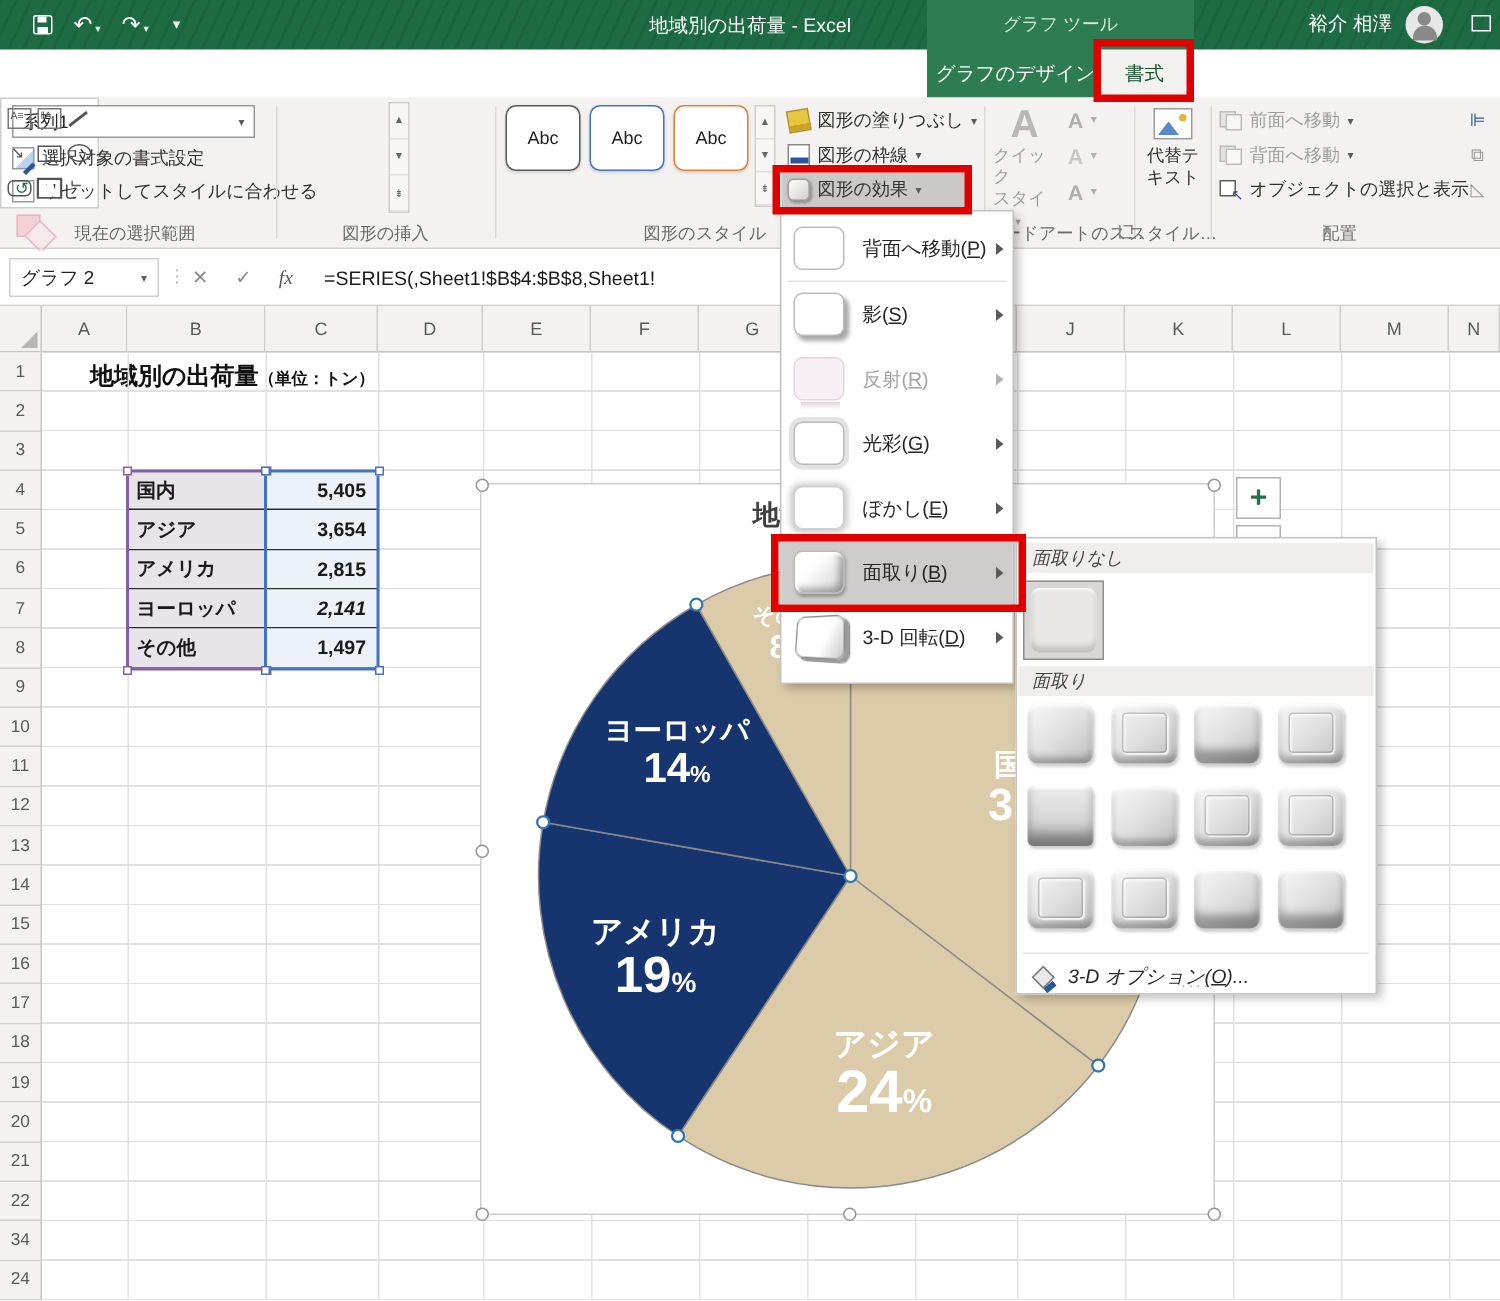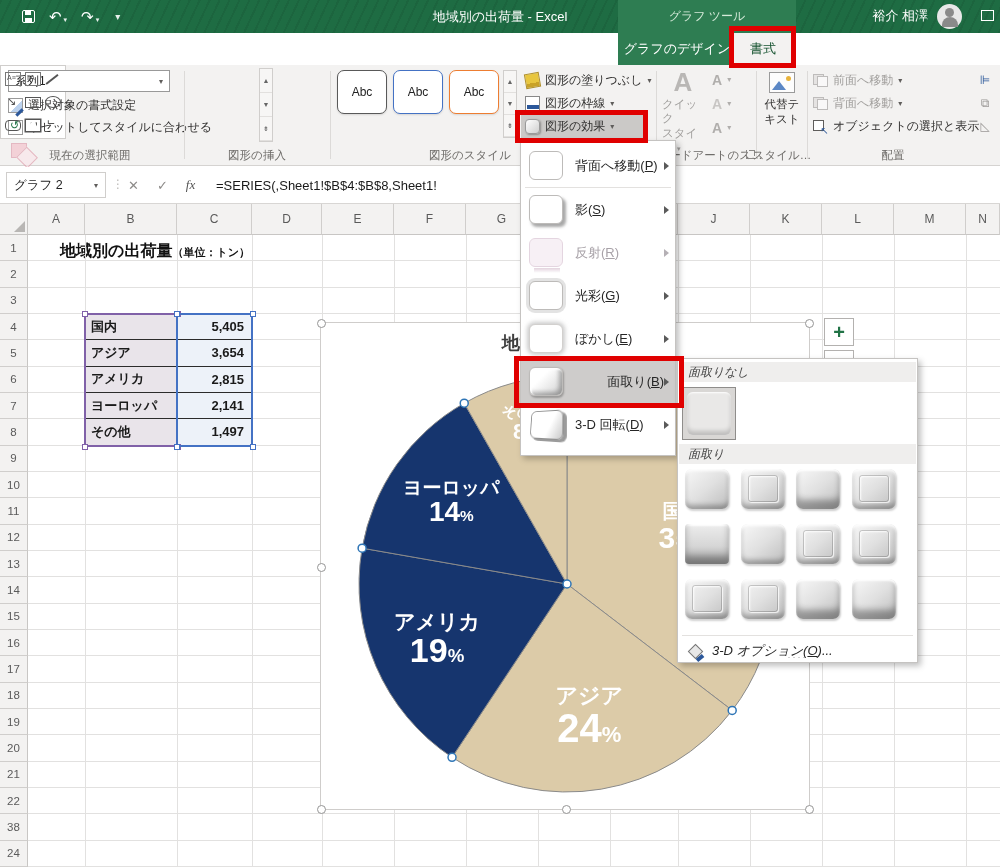--- a/index.html
+++ b/index.html
@@ -130,21 +130,21 @@
   .chart-title{position:absolute;left:0;top:8px;width:100%;text-align:center;font-size:18px;font-weight:bold;color:#3f3f3f;}
   .pie-label{position:absolute;transform:translate(-50%,-50%);text-align:center;color:#fff;font-weight:bold;line-height:1.05;white-space:nowrap;}
   .pie-label .pct-sym{font-size:.55em;}
   .chart-plus{left:824px;top:318px;width:30px;height:28px;background:#fff;border:1px solid #b3b1af;color:#217346;
               font-size:20px;font-weight:bold;display:flex;align-items:center;justify-content:center;line-height:1;}
   .chart-brush-sliver{left:824px;top:350px;width:30px;height:10px;background:#fff;border:1px solid #b3b1af;border-bottom:none;}
 
   
   .menu{left:520px;top:140px;width:156px;height:316px;background:#fff;border:1px solid #c5c3c1;box-shadow:3px 3px 6px rgba(0,0,0,.25);padding-top:3px;}
   .menu-item{position:relative;height:43px;display:flex;align-items:center;gap:0;padding:0 6px 0 8px;font-size:13px;color:#262626;}
-  .menu-item.hl{background:#cecccb;text-align:right;}
+  .menu-item.hl{background:#cecccb;}
   .menu-item.disabled{color:#a8a2a8;}
   .menu-item .lbl{flex:1;margin-left:12px;white-space:nowrap;}
   .menu-item .key{text-decoration:underline;}
   .menu-arrow{width:0;height:0;border-left:5px solid #5a5a5a;border-top:4px solid transparent;border-bottom:4px solid transparent;}
   .disabled .menu-arrow{border-left-color:#b5b0b5;}
   .menu-sep{height:1px;background:#e3e1df;margin:0 4px;}
   .fx-ic{width:34px;height:29px;border:1px solid #bdbbb9;border-radius:6px;background:#fff;flex:none;position:relative;}
   .fx-standard{}
   .fx-shadow{box-shadow:2.5px 3px 3px rgba(110,110,110,.6);}
   .fx-reflection{background:#f5ecf2;border-color:#dcc8d6;opacity:.75;}
@@ -388,21 +388,21 @@
       <div class="rowhead" style="top: 346.96px; height: 26.33px;">13</div>
       <div class="rowhead" style="top: 373.29px; height: 26.33px;">14</div>
       <div class="rowhead" style="top: 399.62px; height: 26.33px;">15</div>
       <div class="rowhead" style="top: 425.95px; height: 26.33px;">16</div>
       <div class="rowhead" style="top: 452.28px; height: 26.33px;">17</div>
       <div class="rowhead" style="top: 478.61px; height: 26.33px;">18</div>
       <div class="rowhead" style="top: 504.94px; height: 26.33px;">19</div>
       <div class="rowhead" style="top: 531.27px; height: 26.33px;">20</div>
       <div class="rowhead" style="top: 557.6px; height: 26.33px;">21</div>
       <div class="rowhead" style="top: 583.93px; height: 26.33px;">22</div>
-      <div class="rowhead" style="top: 610.26px; height: 26.33px;">38</div>
+      <div class="rowhead" style="top: 610.26px; height: 26.33px;">34</div>
       <div class="rowhead" style="top: 636.59px; height: 26.33px;">24</div>
       <div class="vline" style="left: 85px; top: 31px; height: 632px;"></div>
       <div class="vline" style="left: 177px; top: 31px; height: 632px;"></div>
       <div class="vline" style="left: 252px; top: 31px; height: 632px;"></div>
       <div class="vline" style="left: 322px; top: 31px; height: 632px;"></div>
       <div class="vline" style="left: 394px; top: 31px; height: 632px;"></div>
       <div class="vline" style="left: 466px; top: 31px; height: 632px;"></div>
       <div class="vline" style="left: 538px; top: 31px; height: 632px;"></div>
       <div class="vline" style="left: 610px; top: 31px; height: 632px;"></div>
       <div class="vline" style="left: 678px; top: 31px; height: 632px;"></div>
@@ -410,21 +410,21 @@
       <div class="vline" style="left: 822px; top: 31px; height: 632px;"></div>
       <div class="vline" style="left: 894px; top: 31px; height: 632px;"></div>
       <div class="vline" style="left: 966px; top: 31px; height: 632px;"></div>
       <div class="cellB" style="top: 109.99px;">国内</div>
       <div class="cellC" style="top: 109.99px;">5,405</div>
       <div class="cellB" style="top: 136.32px;">アジア</div>
       <div class="cellC" style="top: 136.32px;">3,654</div>
       <div class="cellB" style="top: 162.65px;">アメリカ</div>
       <div class="cellC" style="top: 162.65px;">2,815</div>
       <div class="cellB" style="top: 188.98px;">ヨーロッパ</div>
-      <div class="cellC" style="top: 188.98px;">2,141</div>
+      <div class="cellC" style="top: 188.98px; font-style: italic;">2,141</div>
       <div class="cellB" style="top: 215.31px;">その他</div>
       <div class="cellC" style="top: 215.31px;">1,497</div>
       <div class="range-box range-purple" style="left: 84px; top: 108.99px; width: 94px; height: 133.65px;">
         <div class="handle-sq hs-p" style="left: -4px; top: -4px;"></div>
         <div class="handle-sq hs-p" style="left: 89px; top: -4px;"></div>
         <div class="handle-sq hs-p" style="left: -4px; top: 128.65px;"></div>
         <div class="handle-sq hs-p" style="left: 89px; top: 128.65px;"></div>
       </div>
       <div class="range-box range-blue" style="left: 176px; top: 108.99px; width: 77px; height: 133.65px;">
         <div class="handle-sq hs-b" style="left: -4px; top: -4px;"></div>

